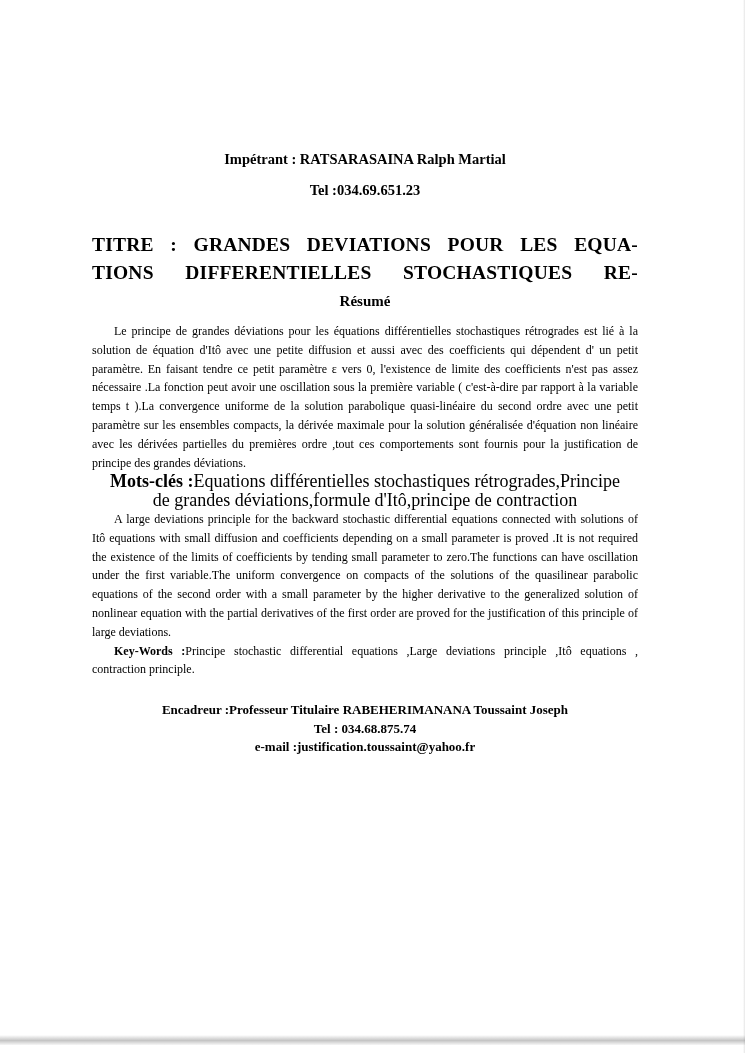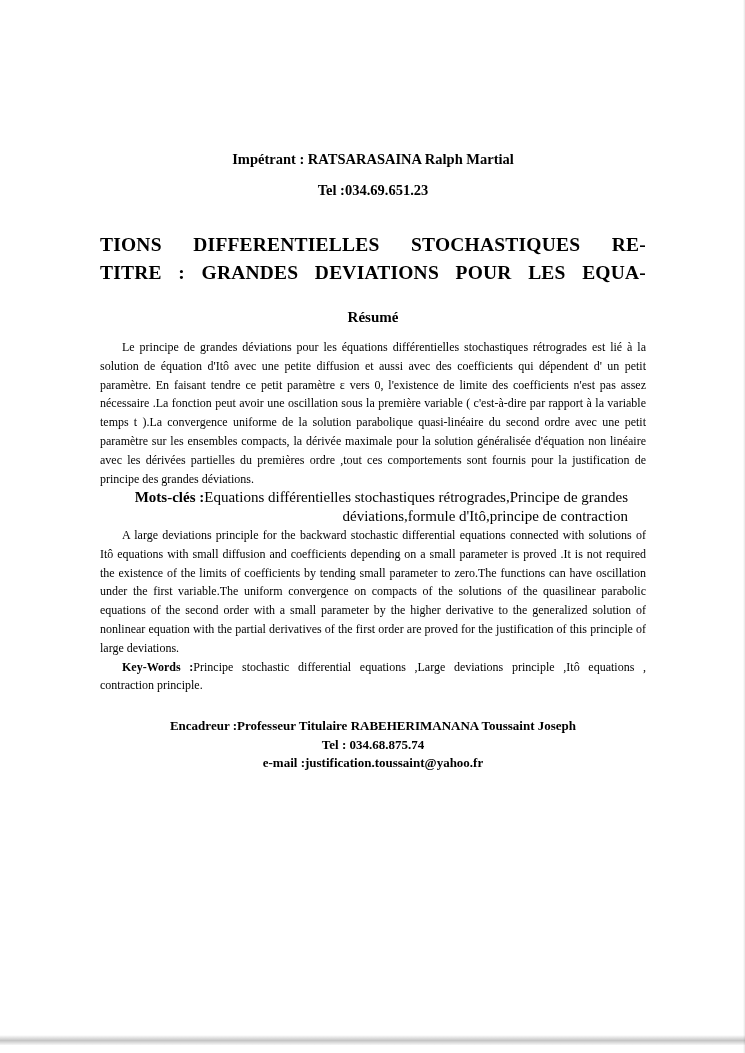--- a/index.html
+++ b/index.html
@@ -9,21 +9,21 @@
     width: 745px;
     height: 1053px;
     background: #ffffff;
     color: #000000;
     font-family: "Liberation Serif", "DejaVu Serif", serif;
     overflow: hidden;
     margin: 0 auto;
   }
   .content {
     position: absolute;
-    left: 100px;
+    left: 92px;
     top: 150px;
     width: 546px;
   }
   .bold { font-weight: bold; }
 
   .impetrant-line {
     font-weight: bold;
     font-size: 14.5px;
     line-height: 19px;
     text-align: center;
@@ -45,33 +45,33 @@
   }
   .doc-title .just {
     text-align: justify;
     text-align-last: justify;
   }
   .section-heading {
     font-weight: bold;
     font-size: 15px;
     line-height: 19px;
     text-align: center;
-    margin: 22px 0 11px 0;
+    margin: 6px 0 11px 0;
   }
   .section-heading.abstract { margin-top: 26px; margin-bottom: 14px; }
   .para {
     font-size: 12px;
     line-height: 18.8px;
     text-align: justify;
   }
   .para.indent { text-indent: 22px; }
   .motscles {
-    font-size: 15px;
+    font-size: 18px;
     line-height: 18.8px;
-    text-align: right;
+    text-align: center;
     padding: 0 18px;
   }
   .footer-block {
     font-weight: bold;
     font-size: 13px;
     line-height: 18.5px;
     text-align: center;
     margin-top: 22px;
   }
   .edge-bottom {
@@ -98,22 +98,22 @@
 <body>
 
 <div class="page">
   <div class="content">
 
     <div class="impetrant-line">Impétrant : RATSARASAINA Ralph Martial</div>
 
     <div class="tel-top-line">Tel :034.69.651.23</div>
 
     <div class="doc-title">
+      <div class="just">TITRE : GRANDES DEVIATIONS POUR LES EQUA-</div>
       <div class="just">TIONS DIFFERENTIELLES STOCHASTIQUES RE-</div>
-      <div class="just">TITRE : GRANDES DEVIATIONS POUR LES EQUA-</div>
     </div>
 
     <div class="section-heading">Résumé</div>
 
     <p class="para indent">Le principe de grandes déviations pour les équations différentielles stochastiques rétrogrades est lié à la solution de équation d'Itô avec une petite diffusion et aussi avec des coefficients qui dépendent d' un petit paramètre. En faisant tendre ce petit paramètre ε vers 0, l'existence de limite des coefficients n'est pas assez nécessaire .La fonction peut avoir une oscillation sous la première variable ( c'est-à-dire par rapport à la variable temps t ).La convergence uniforme de la solution parabolique quasi-linéaire du second ordre avec une petit paramètre sur les ensembles compacts, la dérivée maximale pour la solution généralisée d'équation non linéaire avec les dérivées partielles du premières ordre ,tout ces comportements sont fournis pour la justification de principe des grandes déviations.</p>
 
     <div class="motscles"><span class="bold">Mots-clés :</span><span>Equations différentielles stochastiques rétrogrades,Principe de grandes déviations,formule d'Itô,principe de contraction</span></div>
 
 
     <p class="para indent">A large deviations principle for the backward stochastic differential equations connected with solutions of Itô equations with small diffusion and coefficients depending on a small parameter is proved .It is not required the existence of the limits of coefficients by tending small parameter to zero.The functions can have oscillation under the first variable.The uniform convergence on compacts of the solutions of the quasilinear parabolic equations of the second order with a small parameter by the higher derivative to the generalized solution of nonlinear equation with the partial derivatives of the first order are proved for the justification of this principle of large deviations.</p>

